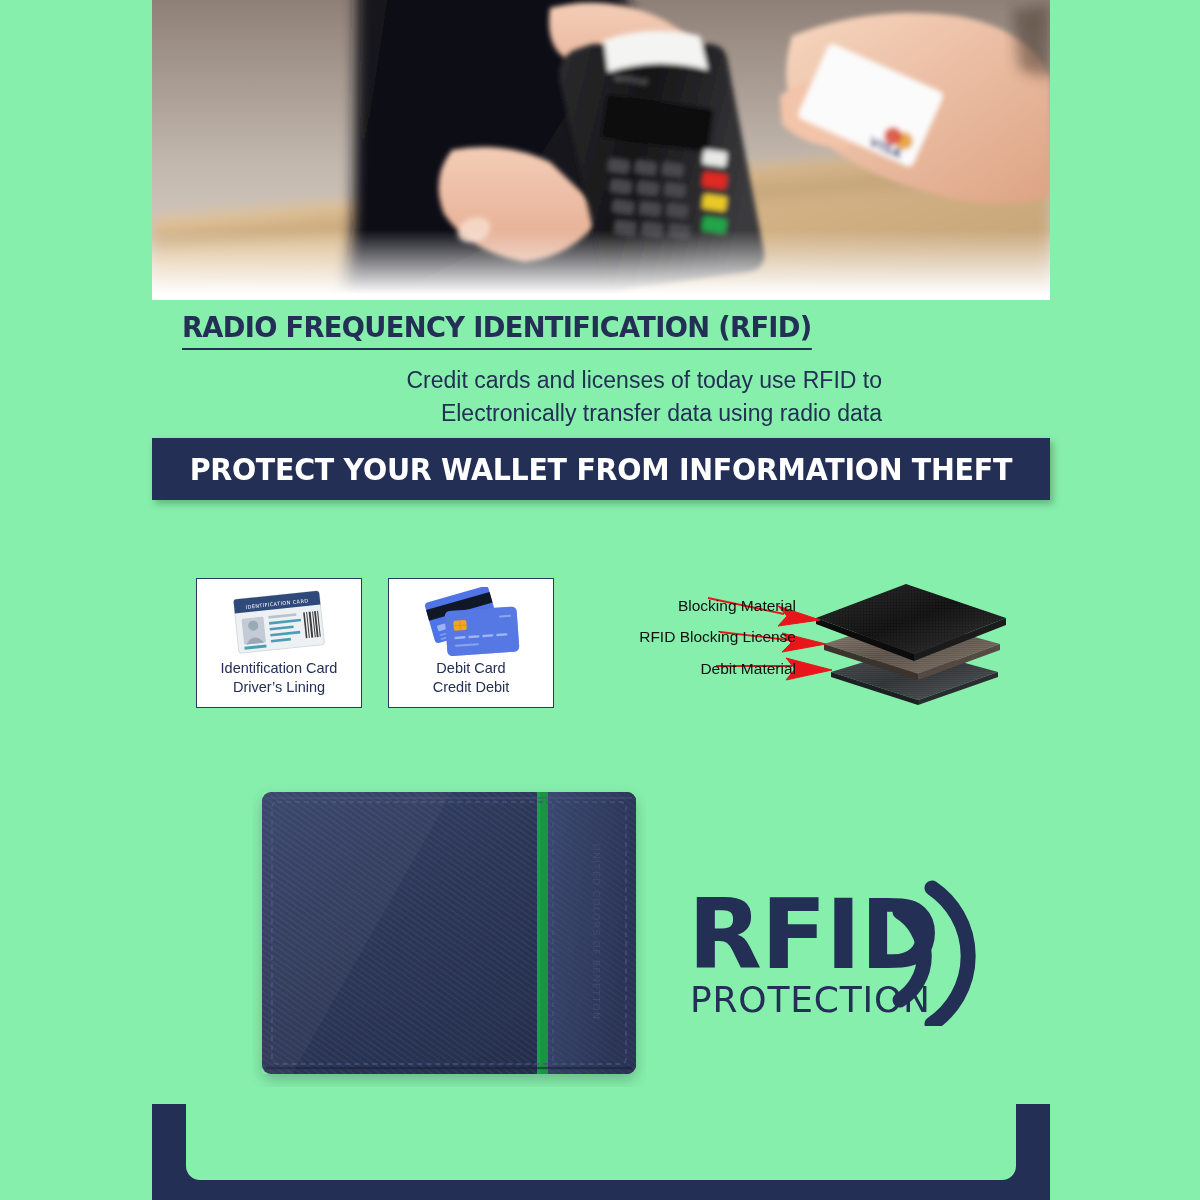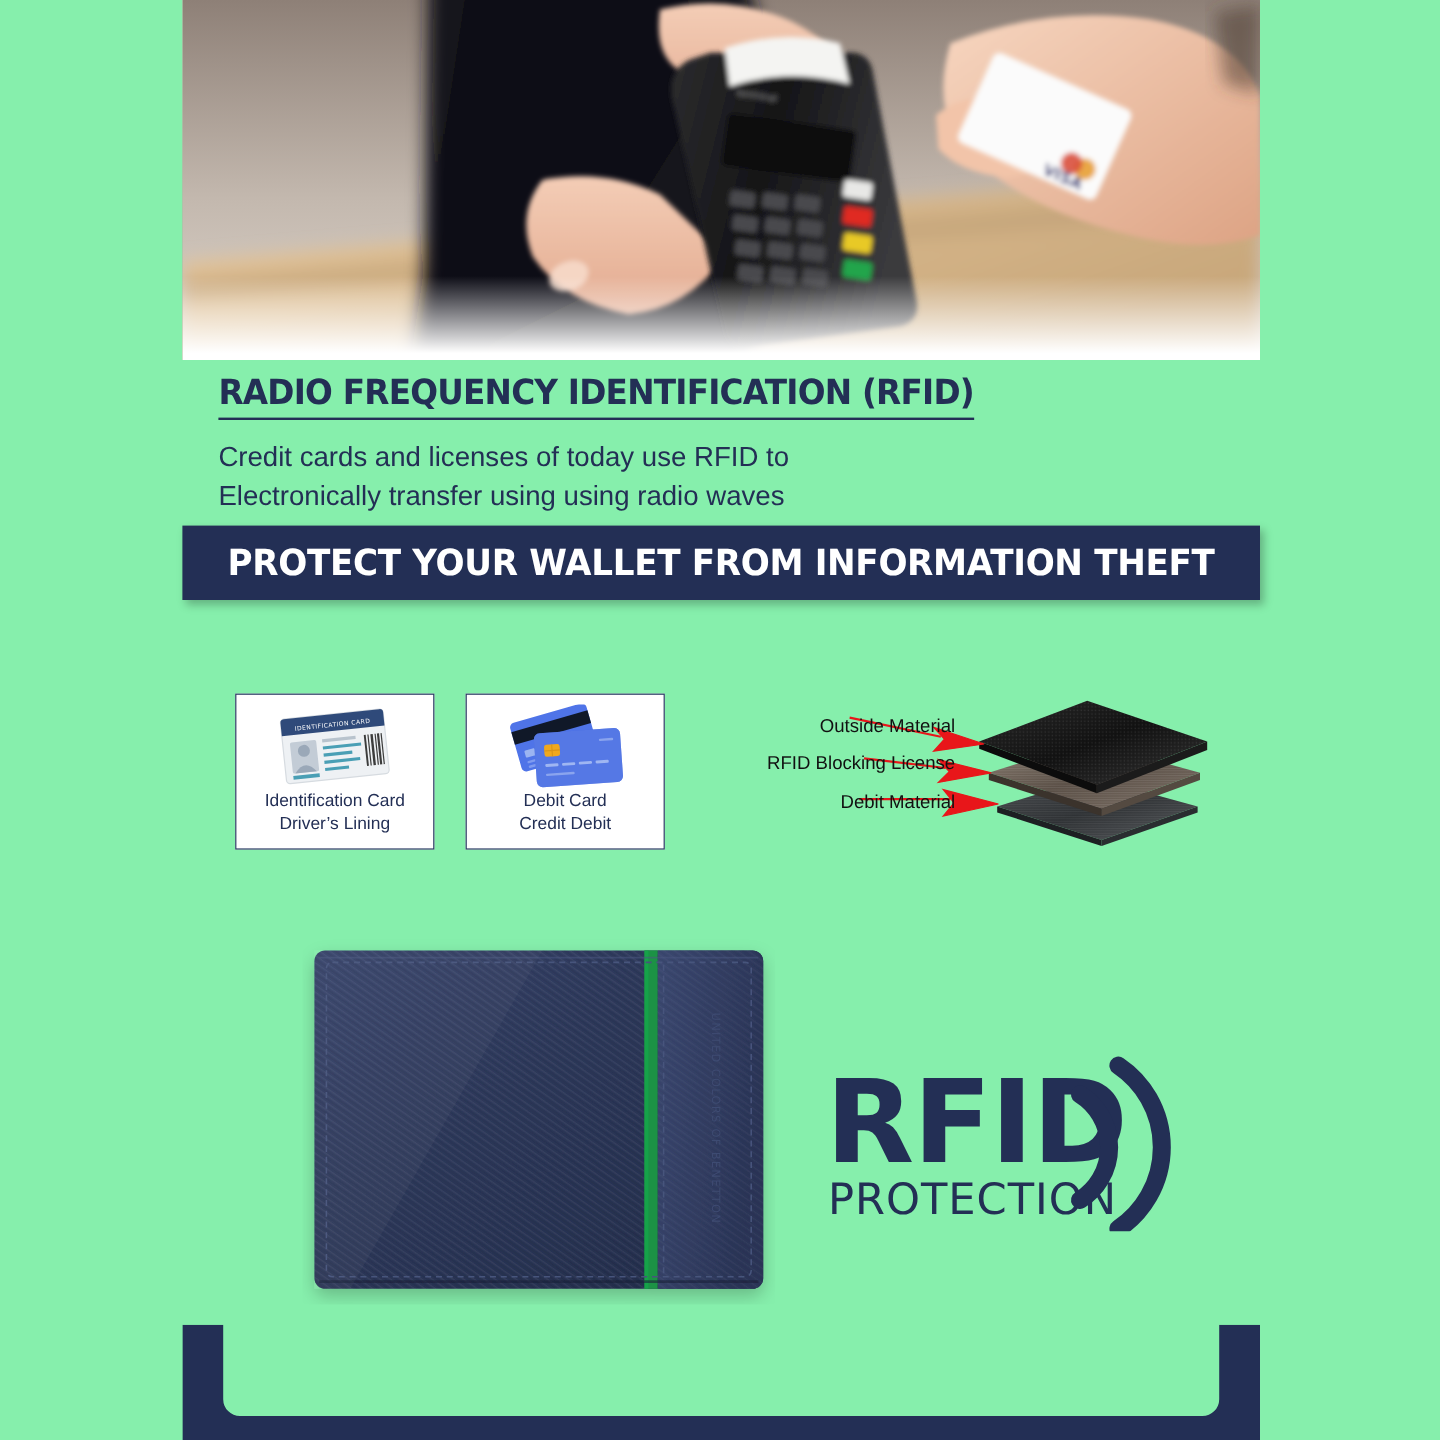--- a/index.html
+++ b/index.html
@@ -60,21 +60,21 @@
     white-space: nowrap;
   }
   .subhead {
     margin: 14px 0 0 0;
     font-family: "Liberation Sans", sans-serif;
     font-size: 23px;
     line-height: 33px;
     color: #232f55;
     font-weight: 400;
   }
-  .subhead span { display: block; }
+  .subhead span { display: block; text-align: right; }
 
   
   .banner {
     position: absolute;
     left: 152px;
     top: 438px;
     width: 898px;
     height: 62px;
     background: #232f55;
     box-shadow: 3px 4px 7px rgba(0,0,0,0.25);
@@ -284,21 +284,21 @@
         <path d="M860 10 L898 4 L898 78 L868 70 Z" fill="#4a3a30" opacity="0.55"></path>
       </g>
     </svg>
     <div class="hero-fade"></div>
   </div>
 
   <div class="headline-block">
     <h1 class="headline">RADIO FREQUENCY IDENTIFICATION (RFID)</h1>
     <p class="subhead">
       <span>Credit cards and licenses of today use RFID to</span>
-      <span>Electronically transfer using using radio waves</span>
+      <span>Electronically transfer data using radio data</span>
     </p>
   </div>
 
   <div class="banner">
     <div class="banner-text">PROTECT YOUR WALLET FROM INFORMATION THEFT</div>
   </div>
 
   <div class="card-box" id="box-id">
     <div class="card-art">
       <svg width="110" height="70" viewBox="0 0 110 70">
@@ -422,21 +422,21 @@
 
         <path d="M132 56 L200 64" stroke-width="1.8" fill="none"></path>
         <path d="M194 57 L238 68 L194 76 L203 67 Z" stroke-width="1"></path>
 
         <path d="M128 90 L204 90" stroke-width="1.8" fill="none"></path>
         <path d="M198 82 L244 94 L198 104 L207 93 Z" stroke-width="1"></path>
       </g>
     </svg>
 
     <div class="layer-labels">
-      <div class="layer-label" id="layer-label-0">Outside Material</div>
+      <div class="layer-label" id="layer-label-0">Blocking Material</div>
       <div class="layer-label" id="layer-label-1">RFID Blocking License</div>
       <div class="layer-label" id="layer-label-2">Debit Material</div>
     </div>
   </div>
 
   <div class="wallet-photo">
     <svg width="394" height="305" viewBox="0 0 394 305">
       <defs>
         <linearGradient id="walletG" x1="0" y1="0" x2="1" y2="1">
           <stop offset="0" stop-color="#36436a"></stop>

